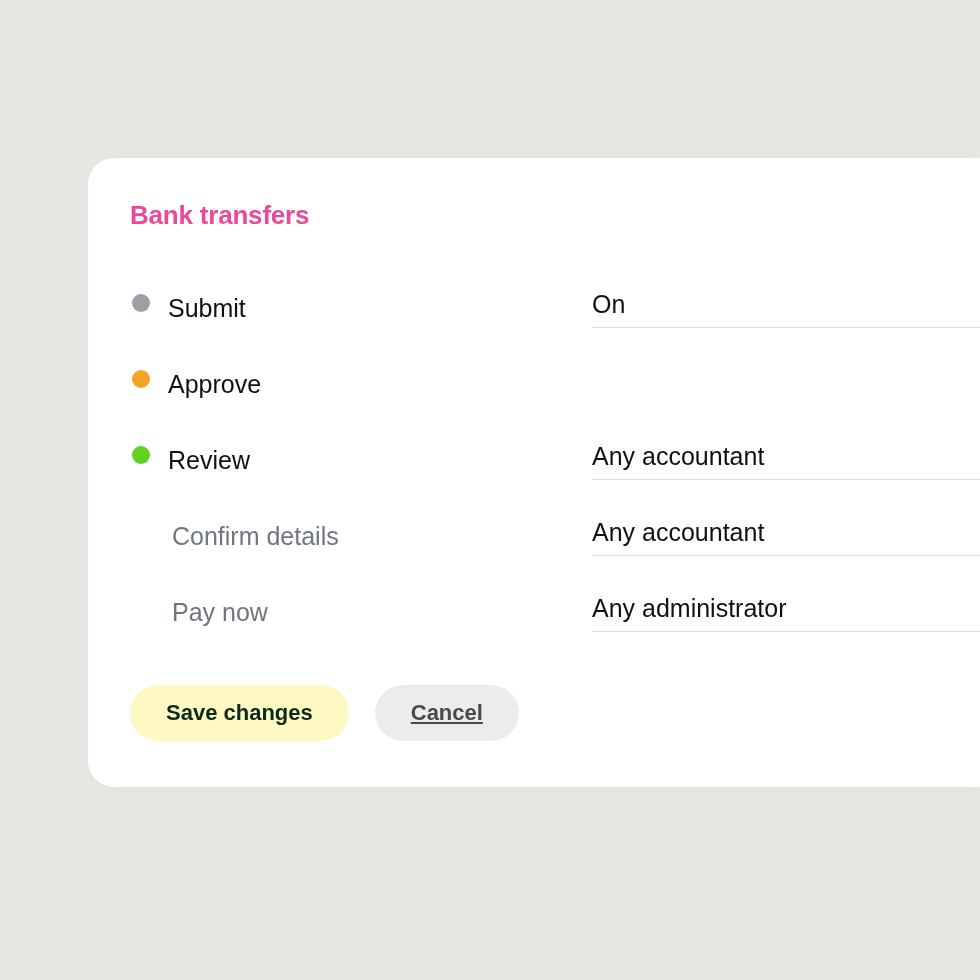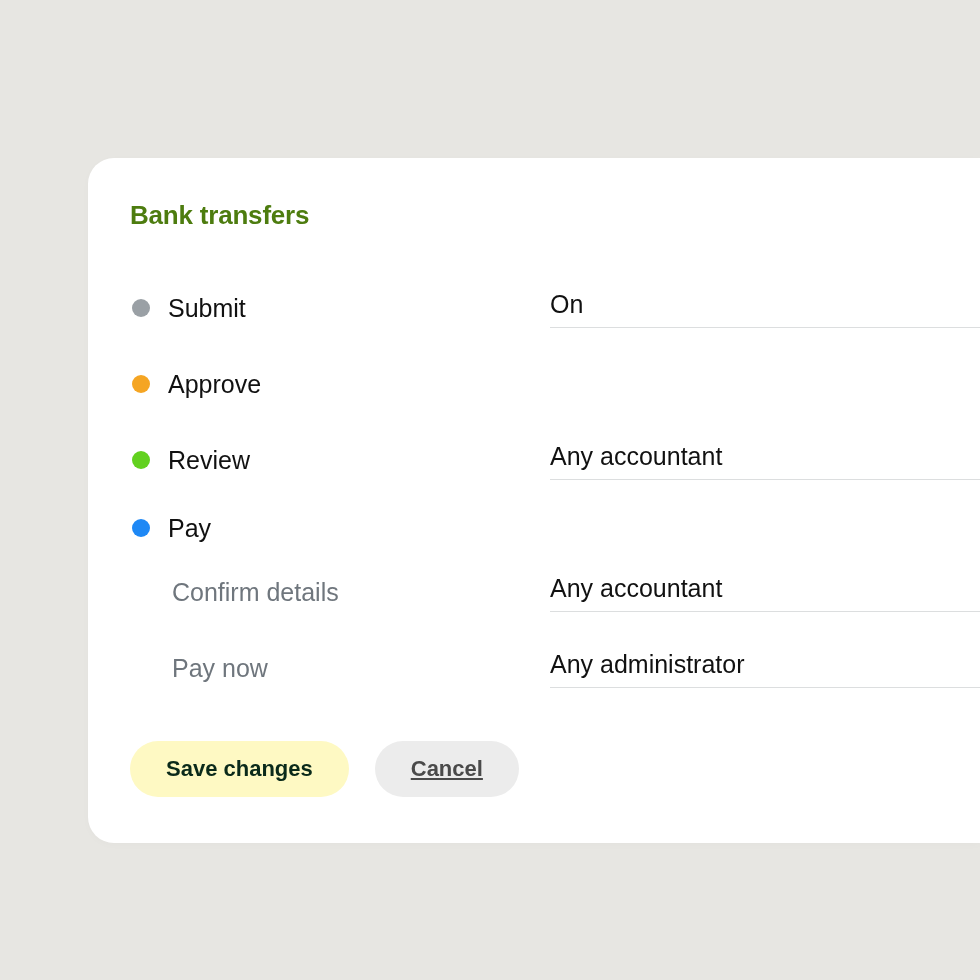--- a/index.html
+++ b/index.html
@@ -16,33 +16,32 @@
     right: 0;
     background: #ffffff;
     border-top-left-radius: 26px;
     border-bottom-left-radius: 26px;
     padding: 42px 0 46px 42px;
     box-shadow: 0 2px 8px rgba(0,0,0,0.02);
   }
   .title {
     font-size: 26px;
     font-weight: 700;
-    color: #4d7c0f;
+    color: #ec4899;
     letter-spacing: -0.2px;
     margin-bottom: 44px;
   }
   .row {
     display: flex;
     align-items: center;
     margin-bottom: 10px;
     min-height: 66px;
   }
   .row-left {
     display: flex;
-    align-items: center;
     width: 420px;
     flex-shrink: 0;
   }
   .dot {
     width: 18px;
     height: 18px;
     border-radius: 50%;
     margin-right: 18px;
     margin-left: 2px;
     flex-shrink: 0;
@@ -67,20 +66,21 @@
     flex: 1;
     font-size: 25px;
     color: #111;
     padding-bottom: 8px;
     border-bottom: 1px solid #dcdedf;
     min-height: 40px;
     display: flex;
     align-items: flex-end;
     padding-right: 20px;
     cursor: pointer;
+    margin-left: 42px;
   }
   .section-header {
     display: flex;
     align-items: center;
     margin-top: 10px;
     margin-bottom: 6px;
     min-height: 50px;
   }
   .actions {
     display: flex;
@@ -129,24 +129,20 @@
   </div>
 
   <div class="row">
     <div class="row-left">
       <span class="dot" style="background:#62d11f"></span>
       <span class="row-label">Review</span>
     </div>
     <div class="row-value">Any accountant</div>
   </div>
 
-  <div class="section-header">
-    <span class="dot" style="background:#1e88f5"></span>
-    <span class="row-label">Pay</span>
-  </div>
 
   <div class="row">
     <div class="row-left">
       <span class="spacer-dot"></span>
       <span class="row-label sub">Confirm details</span>
     </div>
     <div class="row-value">Any accountant</div>
   </div>
 
   <div class="row">

